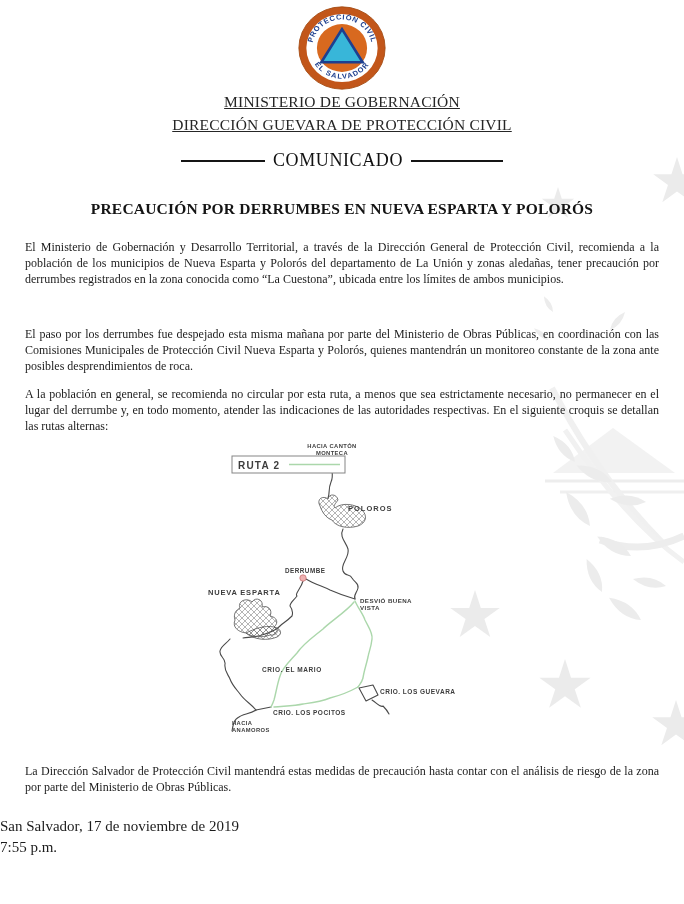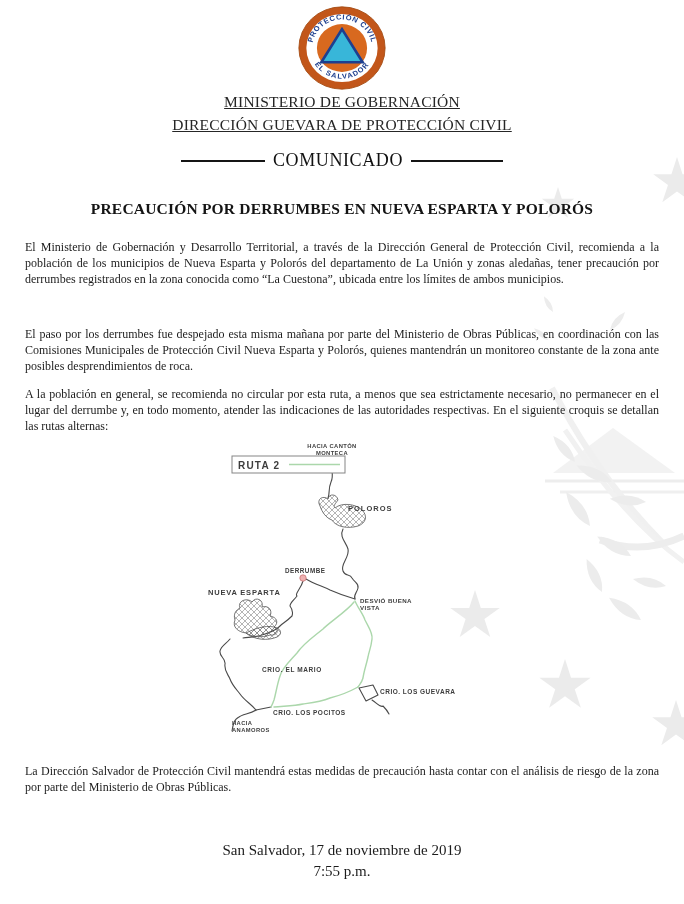--- a/index.html
+++ b/index.html
@@ -35,22 +35,22 @@
   .para{
     position:absolute;left:25px;width:634px;
     text-align:justify;font-size:12px;line-height:16px;color:#1c1c1c;
   }
   #p1{top:227px}
   #p2{top:314px}
   #p3{top:374px}
   #closing{top:751px}
 
   .datewrap{
-    position:absolute;top:816px;left:0;right:0;text-align:center;
-    font-size:15px;line-height:21px;color:#1c1c1c;margin-top:24px;
+    position:absolute;top:816px;left:0;right:0;text-align:left;
+    font-size:15px;line-height:21px;color:#1c1c1c;
   }
 
   .map{position:absolute;left:182px;top:438px}
   .map text{font-family:"Liberation Sans", sans-serif;font-weight:bold;fill:#3d3d3d}
 </style>
 </head>
 <body>
 
 <svg class="watermark" width="684" height="904" viewBox="0 0 684 904">
   <defs>

